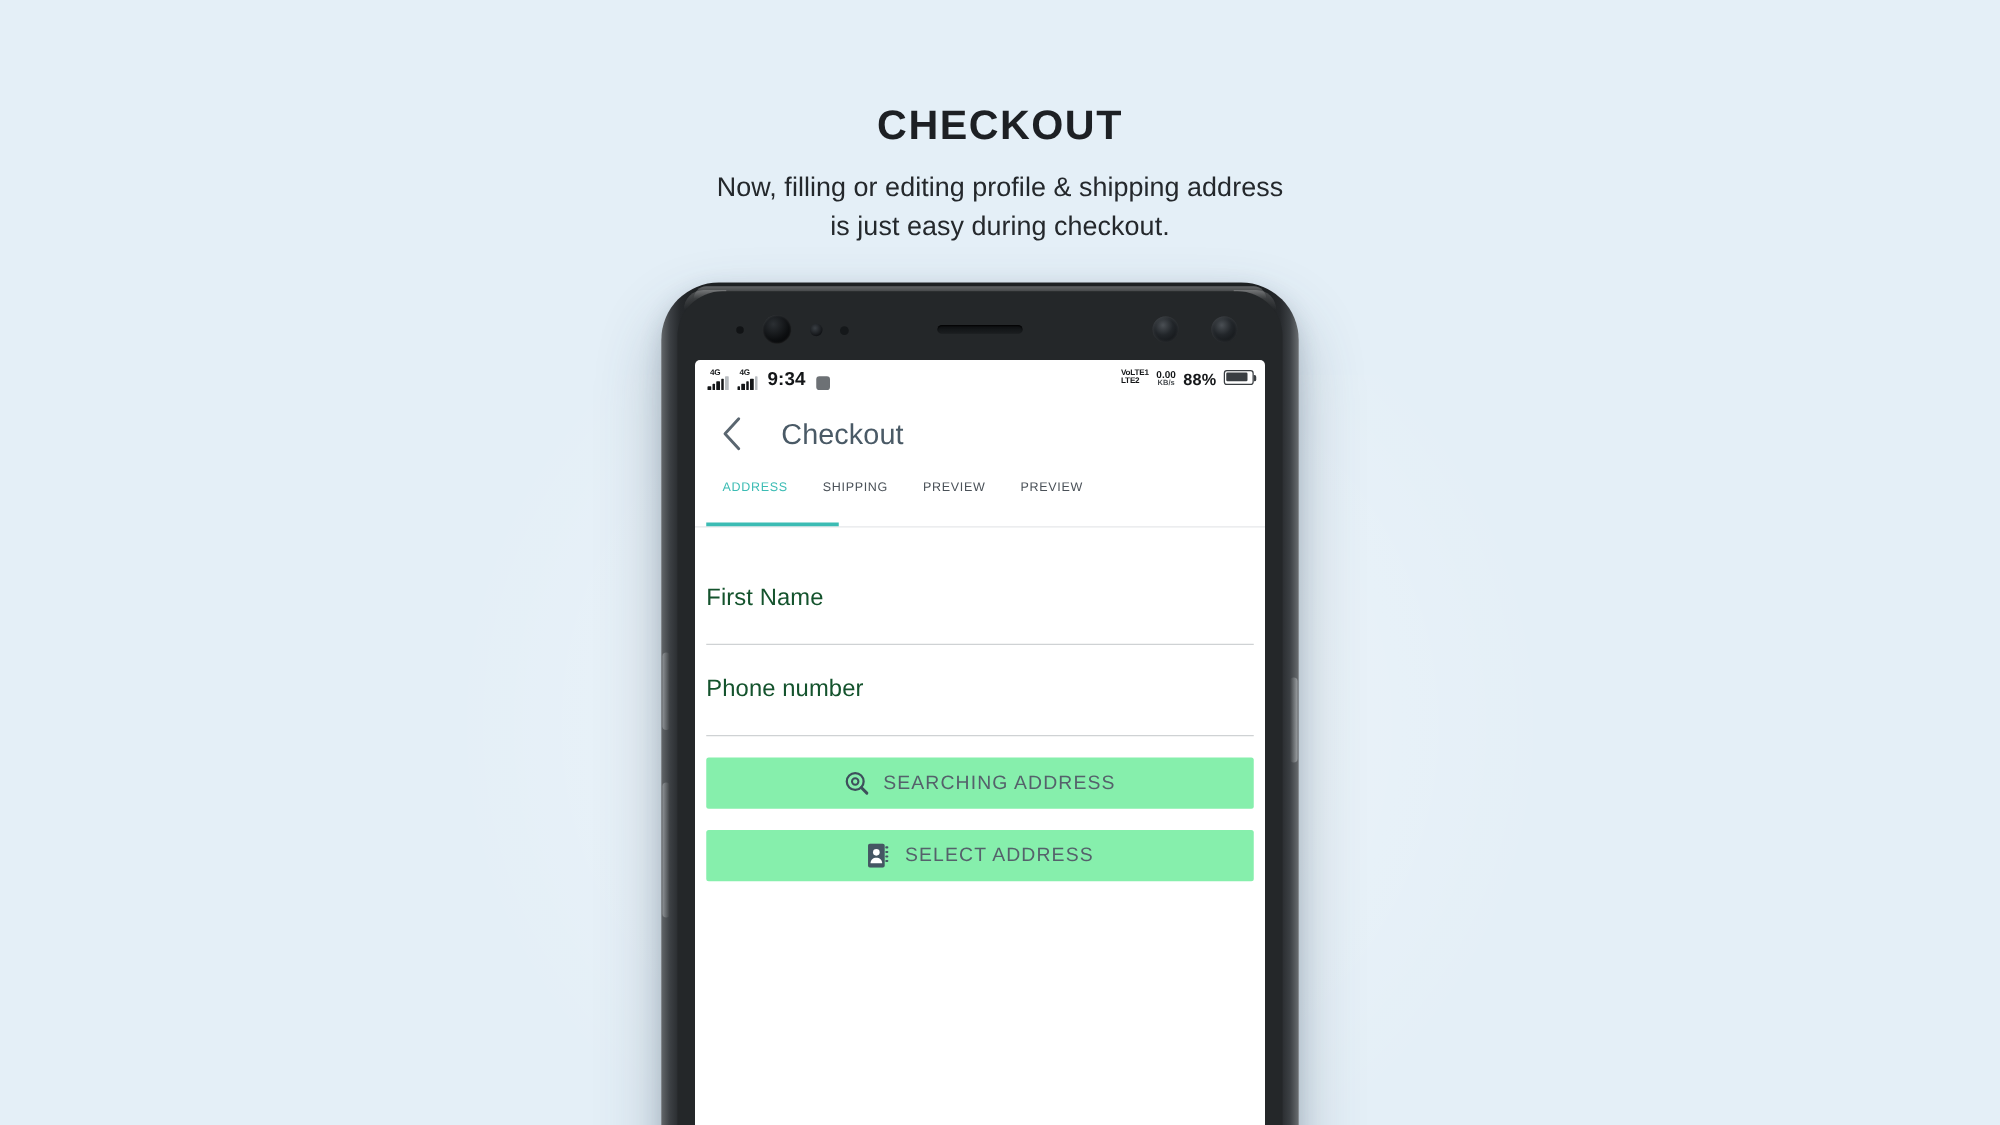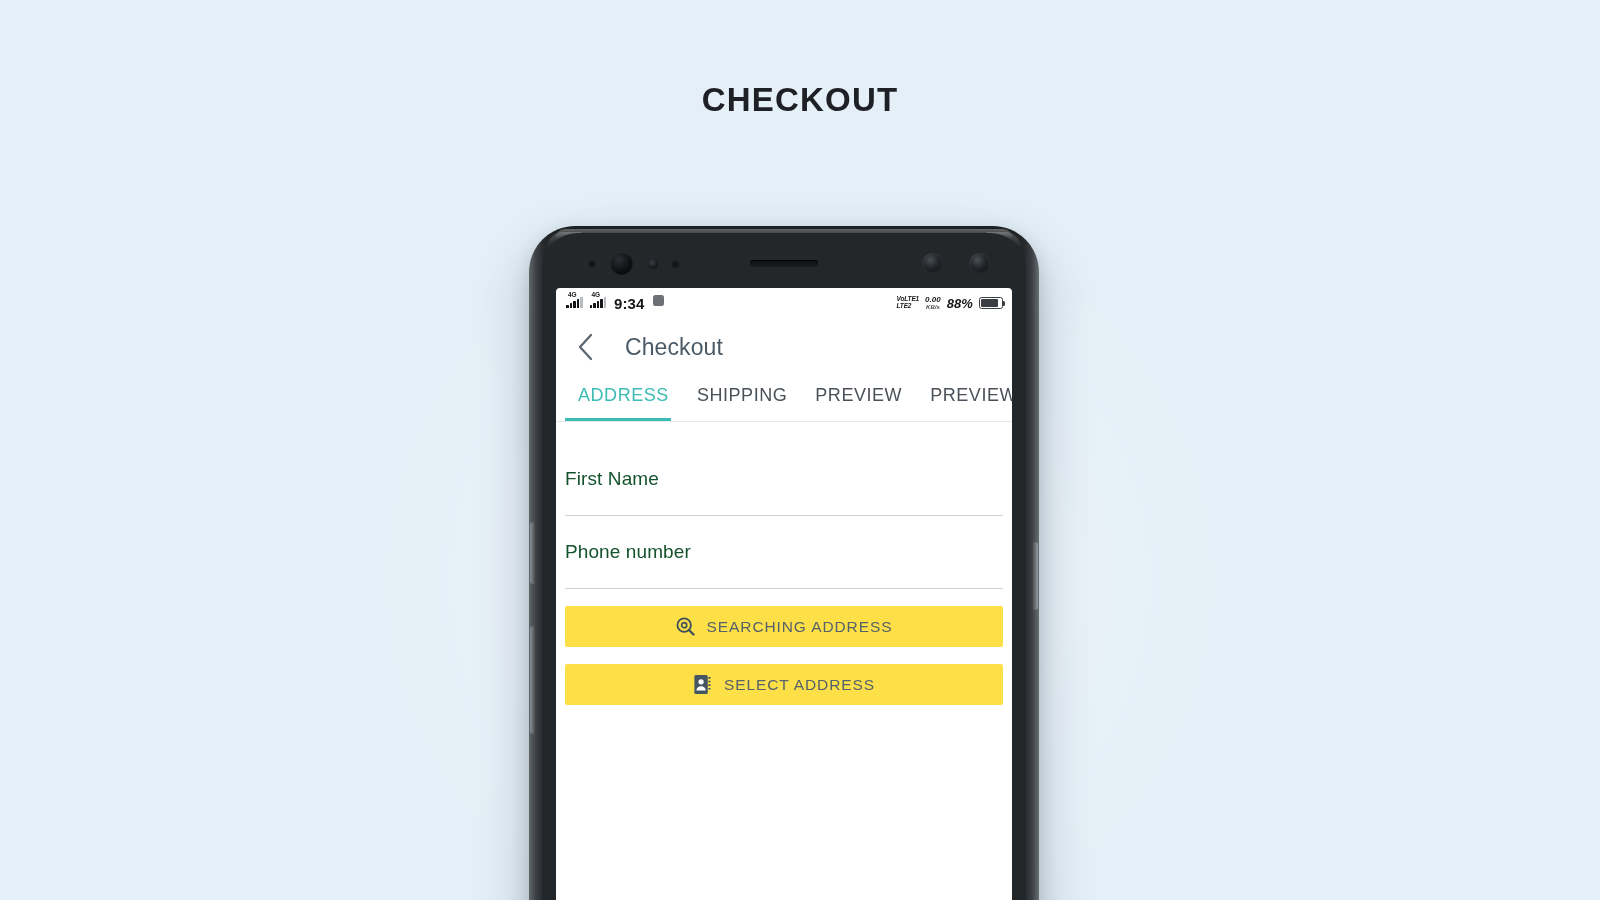--- a/index.html
+++ b/index.html
@@ -186,22 +186,22 @@
 
   
   .statusbar {
     height: 30px;
     display: flex;
     align-items: center;
     justify-content: space-between;
     padding: 0 9px 0 9px;
     color: #141618;
   }
-  .sb-left { display: flex; align-items: flex-start; gap: 6px; }
-  .sb-right { display: flex; align-items: center; gap: 6px; font-style: italic; }
+  .sb-left { display: flex; align-items: flex-end; gap: 6px; }
+  .sb-right { display: flex; gap: 6px; }
 
   .signal {
     display: flex;
     align-items: flex-end;
     gap: 1px;
     height: 13px;
     position: relative;
     padding-left: 1px;
   }
   .signal .net-label {
@@ -301,21 +301,21 @@
   
   .tabs {
     position: relative;
     display: flex;
     align-items: flex-start;
     padding: 0 8px;
     height: 46px;
     border-bottom: 1px solid #e6e8ea;
   }
   .tab {
-    font-size: 18px;
+    font-size: 10px;
     letter-spacing: 0.55px;
     color: #4a5158;
     padding: 9px 14px 0 14px;
     cursor: pointer;
     white-space: nowrap;
   }
   .tab.active { color: #3cbcb4; }
   .tab-indicator {
     position: absolute;
     left: 9px;
@@ -340,21 +340,21 @@
   .field-placeholder {
     font-size: 19px;
     color: #14532d;
     font-weight: 400;
     letter-spacing: 0.1px;
   }
 
   .action-btn {
     margin-top: 17px;
     height: 41px;
-    background: #fde047;
+    background: #86efac;
     border-radius: 2px;
     display: flex;
     align-items: center;
     justify-content: center;
     gap: 12px;
     cursor: pointer;
   }
   .action-btn .label {
     font-size: 15.5px;
     letter-spacing: 0.9px;
@@ -362,20 +362,24 @@
   }
   .action-btn .ico { display: flex; align-items: center; }
 </style>
 </head>
 <body>
 
 <div class="bg-glow"></div>
 
 <div class="heading">
   <h1>CHECKOUT</h1>
+  <p>
+    <span>Now, filling or editing profile &amp; shipping address</span><br>
+    <span>is just easy during checkout.</span>
+  </p>
 </div>
 
 <div class="phone">
   <div class="phone-frame"></div>
   <div class="frame-top-gloss"></div>
   <div class="frame-corner-gloss-l"></div>
   <div class="frame-corner-gloss-r"></div>
 
   <div class="btn-vol-up"></div>
   <div class="btn-vol-dn"></div>

